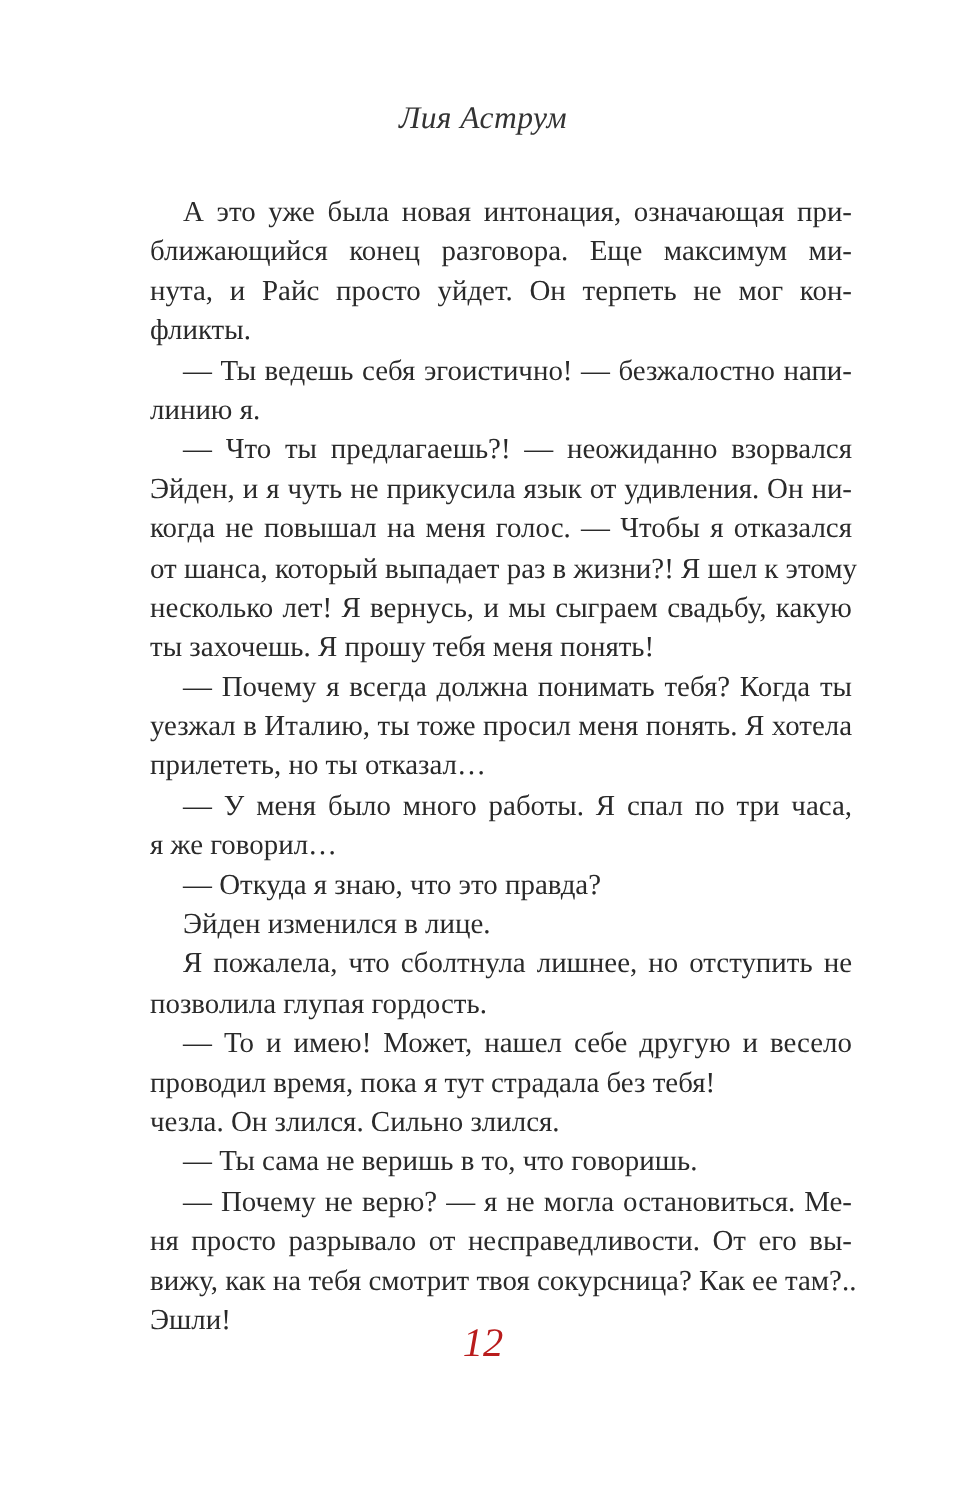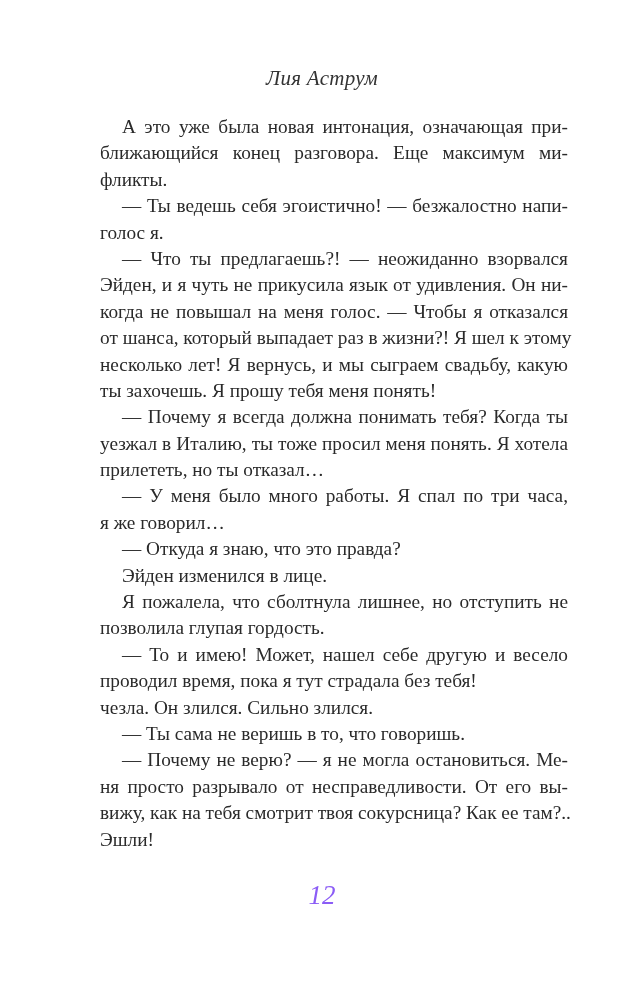--- a/index.html
+++ b/index.html
@@ -21,21 +21,21 @@
       left: 0;
       width: 644px;
       text-align: center;
       font-style: italic;
       font-size: 21px;
       color: #333333;
       letter-spacing: 0.3px;
     }
     .text-block {
       position: absolute;
-      top: 114px;
+      top: 129px;
       left: 100px;
       width: 468px;
       font-size: 19.3px;
       line-height: 26.4px;
     }
     .line {
       display: block;
       white-space: nowrap;
       text-align: justify;
       text-align-last: justify;
@@ -49,34 +49,35 @@
       padding-left: 22px;
     }
     .page-number {
       position: absolute;
       top: 880px;
       left: 0;
       width: 644px;
       text-align: center;
       font-style: italic;
       font-size: 27px;
-      color: #8b5cf6;
+      color: #b91c1c;
     }
   </style>
 </head>
 <body>
 
 <div class="running-head">Лия Аструм</div>
 
 <div class="text-block">
   <span class="line indent">А это уже была новая интонация, означающая при-</span>
   <span class="line">ближающийся конец разговора. Еще максимум ми-</span>
+  <span class="line">нута, и Райс просто уйдет. Он терпеть не мог кон-</span>
   <span class="line last">фликты.</span>
   <span class="line indent">— Ты ведешь себя эгоистично! — безжалостно напи-</span>
-  <span class="line last">голос я.</span>
+  <span class="line last">линию я.</span>
   <span class="line indent">— Что ты предлагаешь?! — неожиданно взорвался</span>
   <span class="line">Эйден, и я чуть не прикусила язык от удивления. Он ни-</span>
   <span class="line">когда не повышал на меня голос. — Чтобы я отказался</span>
   <span class="line">от шанса, который выпадает раз в жизни?! Я шел к этому</span>
   <span class="line">несколько лет! Я вернусь, и мы сыграем свадьбу, какую</span>
   <span class="line last">ты захочешь. Я прошу тебя меня понять!</span>
   <span class="line indent">— Почему я всегда должна понимать тебя? Когда ты</span>
   <span class="line">уезжал в Италию, ты тоже просил меня понять. Я хотела</span>
   <span class="line last">прилететь, но ты отказал…</span>
   <span class="line indent">— У меня было много работы. Я спал по три часа,</span>

